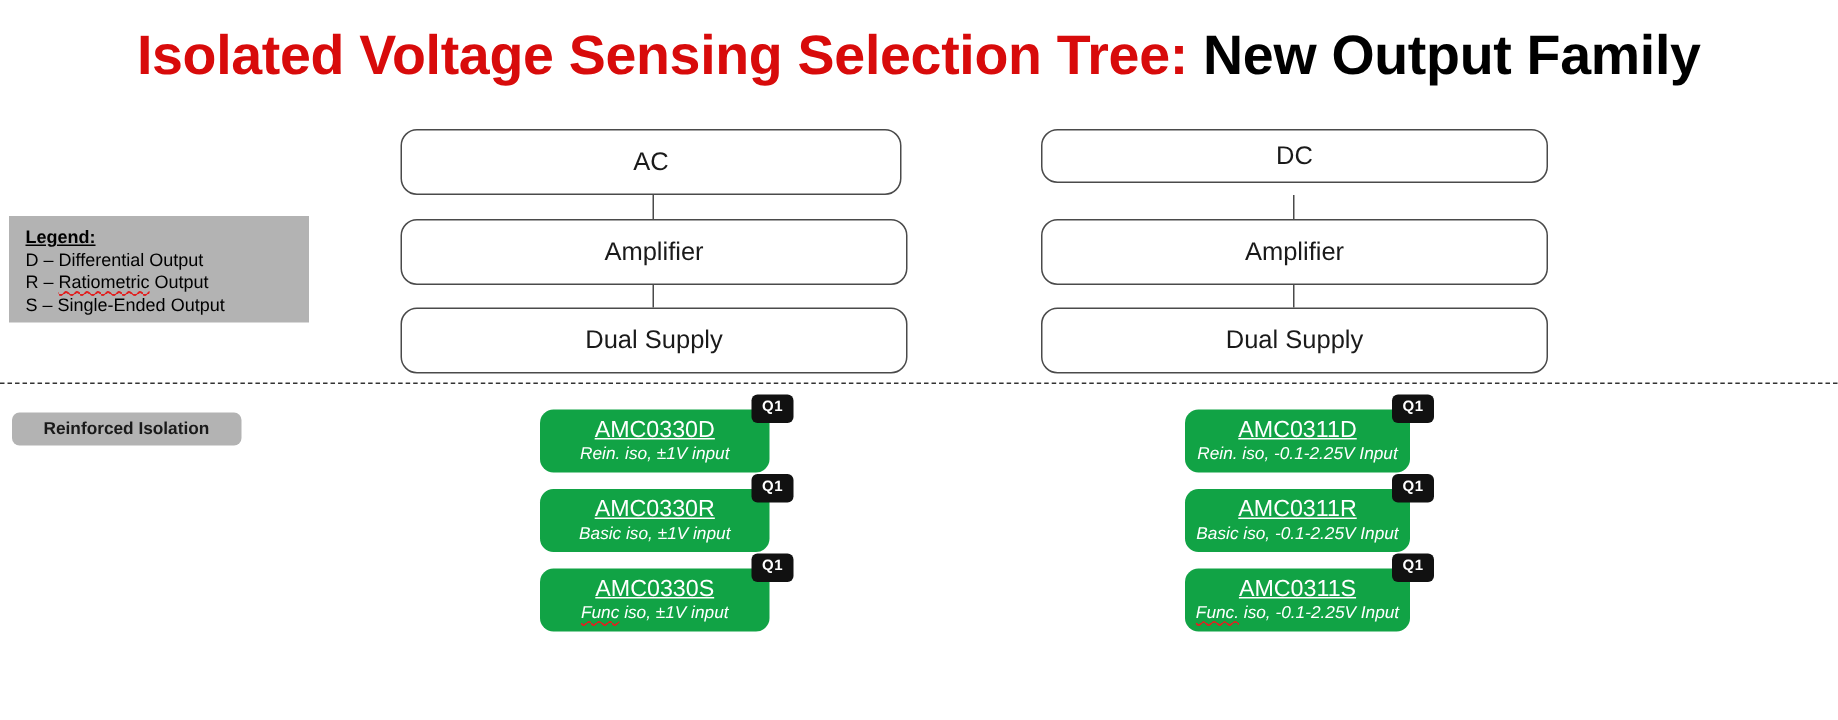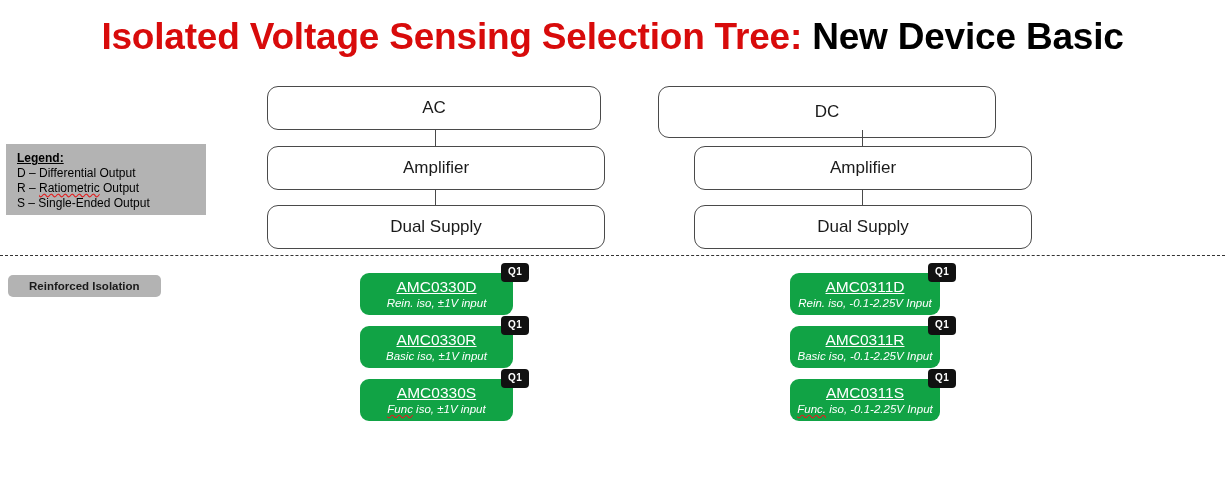--- a/index.html
+++ b/index.html
@@ -143,21 +143,21 @@
     line-height: 16px;
     padding: 1px 7px 2px 7px;
     border-radius: 4px;
     letter-spacing: 0.3px;
   }
 </style>
 </head>
 <body>
 
 <div id="title-bar">
-  <span id="title-primary">Isolated Voltage Sensing Selection Tree:</span><span id="title-secondary"> New Device Basic</span>
+  <span id="title-primary">Isolated Voltage Sensing Selection Tree:</span><span id="title-secondary"> New Output Family</span>
 </div>
 
 <div id="legend">
   <div class="legend-title">Legend:</div>
   <div class="legend-line">
     <span>D – </span><span>Differential</span><span> Output</span>
   </div>
   <div class="legend-line">
     <span>R – </span><span class="misspelled">Ratiometric</span><span> Output</span>
   </div>
@@ -173,21 +173,21 @@
 
 <div class="flow-box" style="left:267px; top:146px; width:338px; height:44px;">
   <span>Amplifier</span>
 </div>
 <div class="connector" style="left:435px; top:190px; height:15px;"></div>
 
 <div class="flow-box" style="left:267px; top:205px; width:338px; height:44px;">
   <span>Dual Supply</span>
 </div>
 
-<div class="flow-box" style="left:658px; top:86px; width:338px; height:52px;">
+<div class="flow-box" style="left:694px; top:86px; width:338px; height:36px;">
   <span>DC</span>
 </div>
 <div class="connector" style="left:862px; top:130px; height:16px;"></div>
 
 <div class="flow-box" style="left:694px; top:146px; width:338px; height:44px;">
   <span>Amplifier</span>
 </div>
 <div class="connector" style="left:862px; top:190px; height:15px;"></div>
 
 <div class="flow-box" style="left:694px; top:205px; width:338px; height:44px;">

